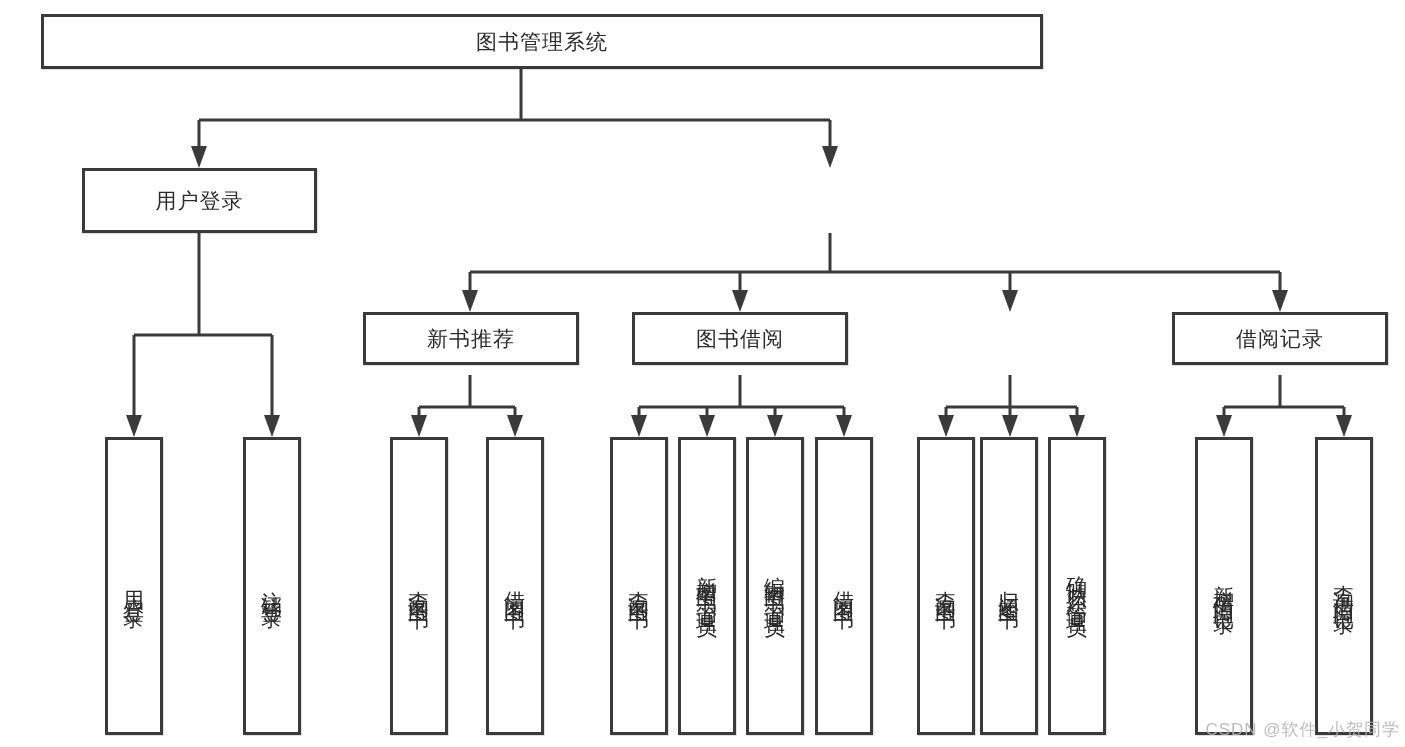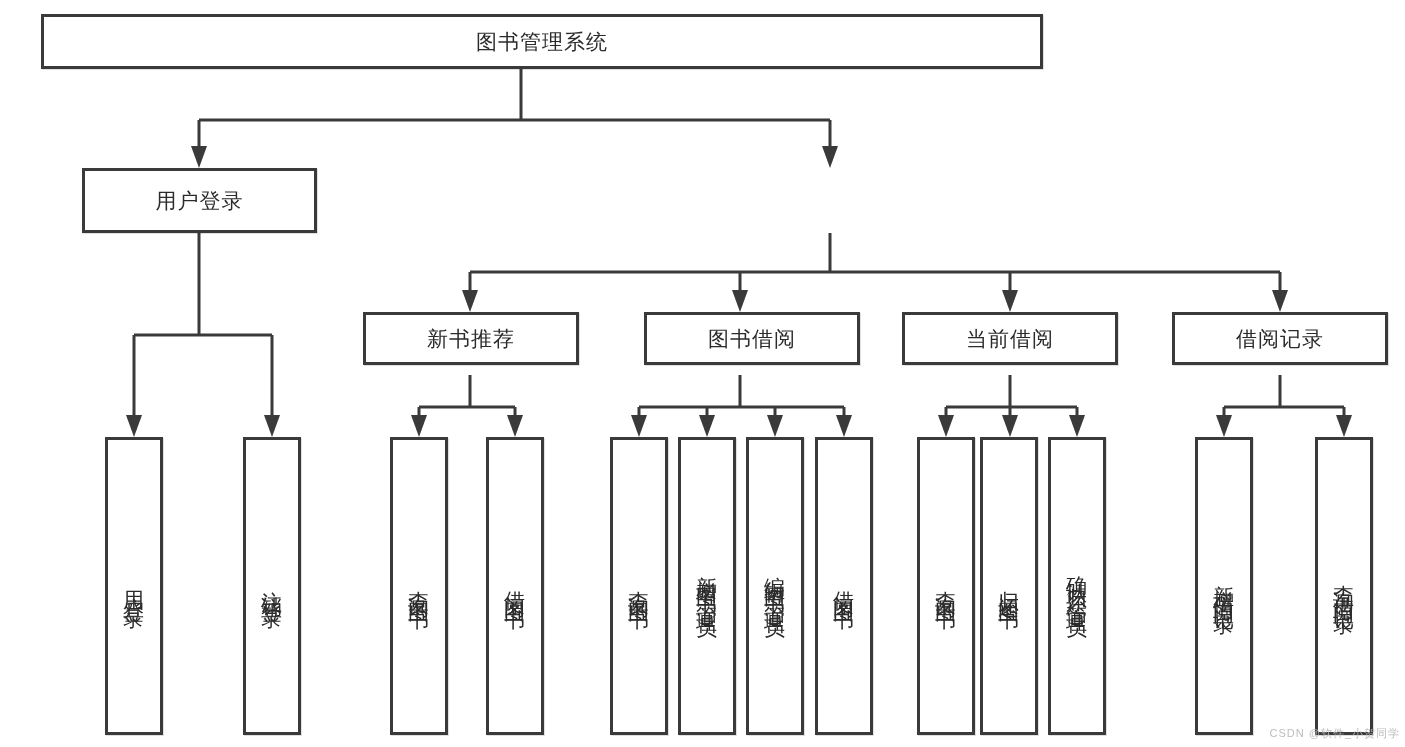--- a/index.html
+++ b/index.html
@@ -54,42 +54,42 @@
     letter-spacing: 6px;
     line-height: 1;
     white-space: nowrap;
   }
   
   .n-root   { left: 21px;   top: 14px;  width: 1002px; height: 55px; margin-left: 20px; }
   .n-login  { left: 82px;   top: 168px; width: 235px;  height: 65px; }
   .n-mgmt   { left: 712px;  top: 168px; width: 235px;  height: 65px; }
   .lv3      { top: 312px; width: 216px; height: 53px; }
   .n-newbook{ left: 363px; }
-  .n-borrow { left: 632px; margin-left: 12px; }
+  .n-borrow { left: 632px; }
   .n-current{ left: 902px; }
   .n-record { left: 1172px; }
   .leaf     { top: 437px; width: 58px; height: 298px; }
   .lf-a1 { left: 105px; }
   .lf-a2 { left: 243px; }
   .lf-b1 { left: 390px; }
   .lf-b2 { left: 486px; }
   .lf-c1 { left: 610px; }
   .lf-c2 { left: 678px; }
   .lf-c3 { left: 746px; }
   .lf-c4 { left: 815px; }
   .lf-d1 { left: 917px; }
   .lf-d2 { left: 980px; }
   .lf-d3 { left: 1048px; }
   .lf-e1 { left: 1195px; }
   .lf-e2 { left: 1315px; }
   #watermark {
     position: absolute;
     right: 5px;
     bottom: 6px;
-    font-size: 11px;
+    font-size: 17px;
     color: var(--watermark);
     opacity: 0.9;
     letter-spacing: 1px;
     z-index: 10;
   }
 </style>
 </head>
 <body>
 
 <div id="stage">
@@ -137,23 +137,20 @@
   <div class="box n-login">
     <span class="hlabel">用户登录</span>
   </div>
 
   <div class="box lv3 n-newbook">
     <span class="hlabel">新书推荐</span>
   </div>
   <div class="box lv3 n-borrow">
     <span class="hlabel">图书借阅</span>
   </div>
-  <div class="box lv3 n-current">
-    <span class="hlabel">当前借阅</span>
-  </div>
   <div class="box lv3 n-record">
     <span class="hlabel">借阅记录</span>
   </div>
 
   <div class="box leaf lf-a1">
     <span class="vlabel">用户登录</span>
   </div>
   <div class="box leaf lf-a2">
     <span class="vlabel">注销登录</span>
   </div>

